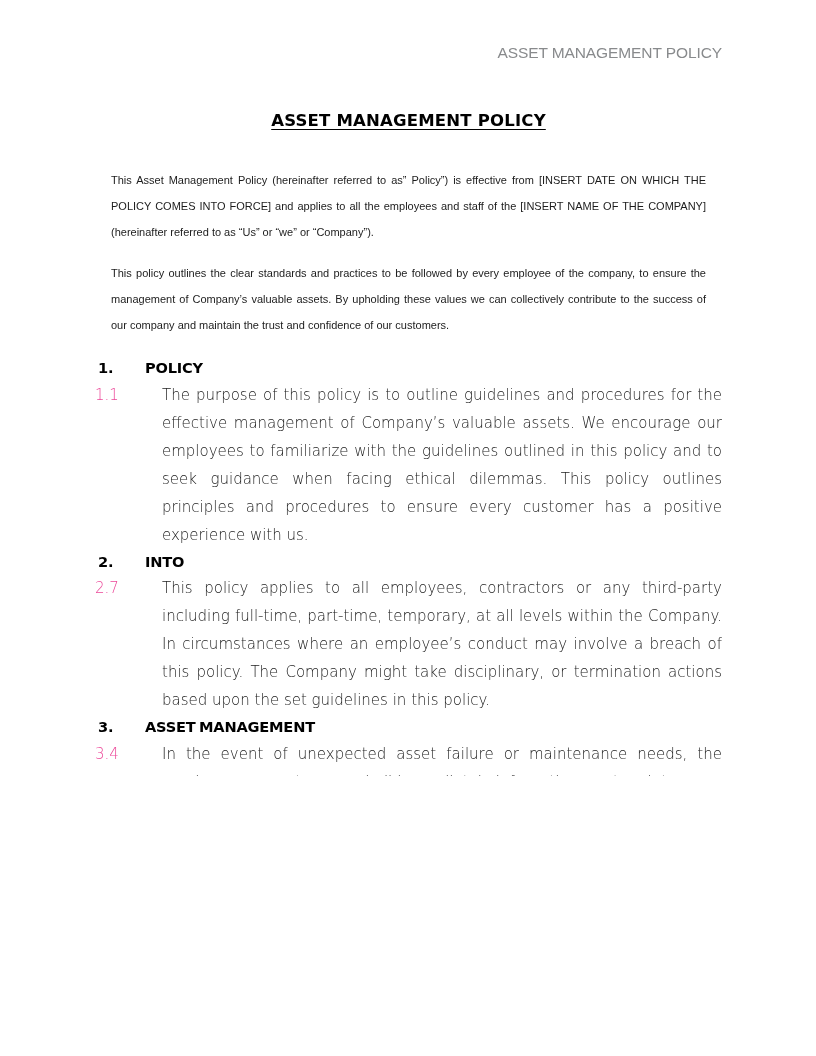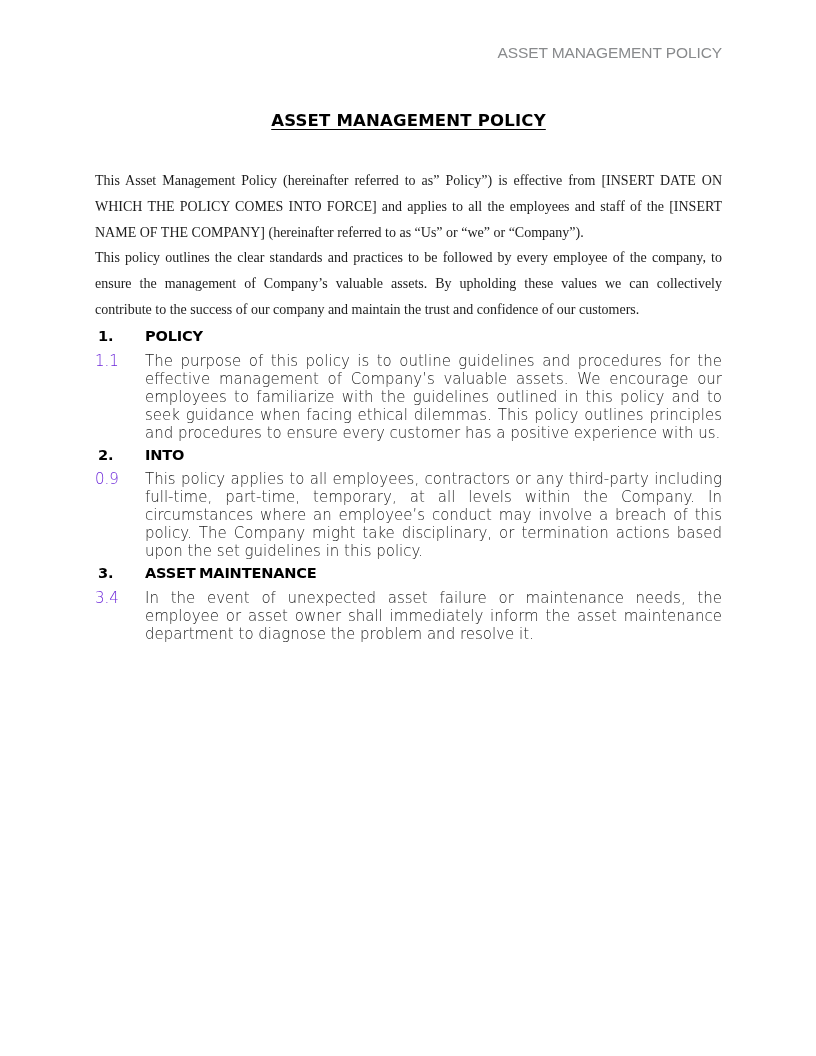--- a/index.html
+++ b/index.html
@@ -52,28 +52,28 @@
     color: #000000;
     text-decoration: underline;
     text-underline-offset: 3px;
     letter-spacing: 0.2px;
     margin: 0 0 36px 0;
     line-height: 22px;
   }
 
   
   .para {
-    font-family: Liberation Serif, serif;
+    font-family: Liberation Sans, sans-serif;
     font-weight: 300;
-    font-size: 14px;
+    font-size: 11px;
     line-height: 25.8px;
     color: #1c1c1c;
     text-align: justify;
     text-justify: inter-word;
-    margin: 0;
+    margin: 16px;
     -webkit-hyphens: none;
     hyphens: none;
   }
 
   
   .section-heading {
     display: flex;
     align-items: baseline;
     margin: 0;
     padding-left: 3px;
@@ -99,33 +99,34 @@
     align-items: baseline;
     margin: 0;
   }
   .clause .cl-num {
     width: 50px;
     flex: 0 0 50px;
     font-family: "DejaVu Sans", sans-serif;
     font-weight: 300;
     font-size: 15px;
     line-height: 25.8px;
-    color: #6d28d9;
+    color: #ec4899;
   }
   .clause .cl-text {
     flex: 1 1 auto;
     font-family: "DejaVu Sans", sans-serif;
     font-weight: 300;
     font-size: 15px;
-    line-height: 18px;
+    line-height: 28px;
     color: #1c1c1c;
     text-align: justify;
     text-justify: inter-word;
     -webkit-hyphens: none;
     hyphens: none;
+    margin-left: 17px;
   }
 
   
   .page-footer {
     position: absolute;
     top: 971px;
     left: 95px;
     width: 627px;
     text-align: right;
     font-family: "DejaVu Serif", serif;
@@ -164,27 +165,27 @@
       <span class="cl-num">1.1</span>
       <span class="cl-text">The purpose of this policy is to outline guidelines and procedures for the effective management of Company’s valuable assets. We encourage our employees to familiarize with the guidelines outlined in this policy and to seek guidance when facing ethical dilemmas. This policy outlines principles and procedures to ensure every customer has a positive experience with us.</span>
     </div>
 
     <div class="section-heading">
       <span class="sh-num">2.</span>
       <span class="sh-label">INTO</span>
     </div>
 
     <div class="clause">
-      <span class="cl-num">0.9</span>
+      <span class="cl-num">2.7</span>
       <span class="cl-text">This policy applies to all employees, contractors or any third-party including full-time, part-time, temporary, at all levels within the Company. In circumstances where an employee’s conduct may involve a breach of this policy. The Company might take disciplinary, or termination actions based upon the set guidelines in this policy.</span>
     </div>
 
     <div class="section-heading">
       <span class="sh-num">3.</span>
-      <span class="sh-label">ASSET MAINTENANCE</span>
+      <span class="sh-label">ASSET MANAGEMENT</span>
     </div>
 
 
 
 
     <div class="clause">
       <span class="cl-num">3.4</span>
       <span class="cl-text">In the event of unexpected asset failure or maintenance needs, the employee or asset owner shall immediately inform the asset maintenance department to diagnose the problem and resolve it.</span>
     </div>
 

